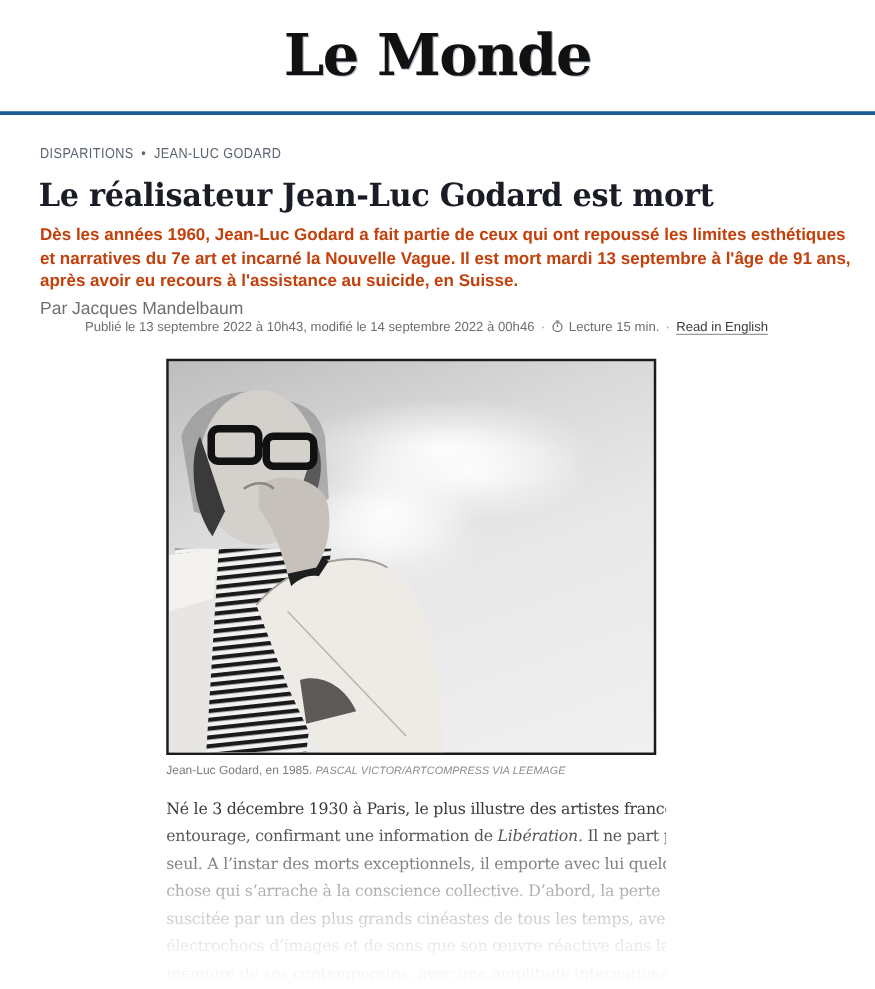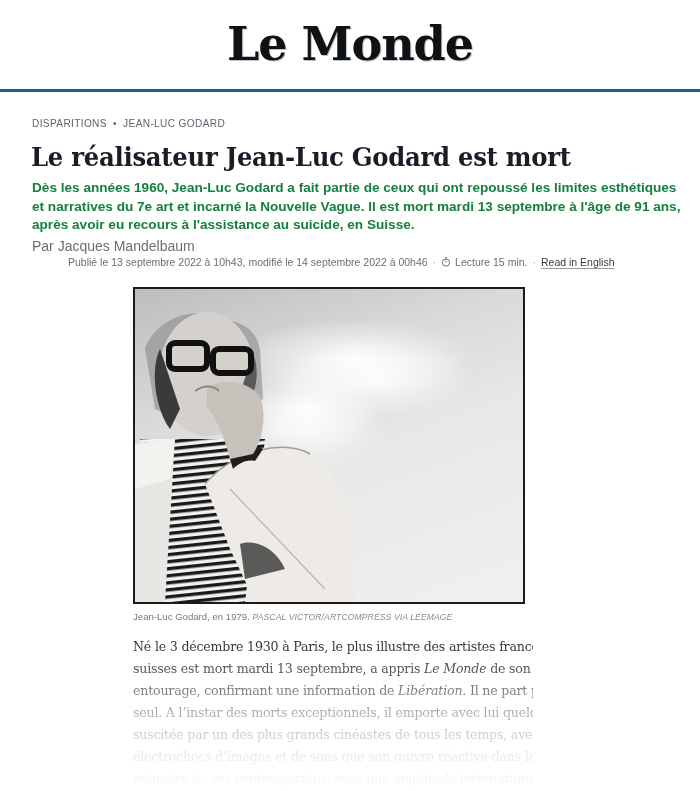--- a/index.html
+++ b/index.html
@@ -7,21 +7,21 @@
 
     .masthead { position: absolute; left: 0; top: 0; width: 700px; height: 89px; background: #fff; }
     .logo { position: absolute; left: 0; width: 700px; top: 14px; text-align: center; font-family: "DejaVu Serif", serif; font-weight: bold; font-size: 46px; letter-spacing: -1px; color: #111; line-height: 60px; text-shadow: 1px 1px 0 #b9c3cf; }
     .masthead-rule { position: absolute; left: 0; top: 89px; width: 700px; height: 3px; background: #1d5b94; }
 
     .kicker { position: absolute; left: 32px; top: 117px; font-family: "Liberation Sans", sans-serif; font-size: 11.5px; letter-spacing: 0.4px; color: #5b6470; text-transform: uppercase; transform: scaleX(0.88); transform-origin: left center; white-space: nowrap; }
     .kicker .sep { margin: 0 7px; }
 
     .title { position: absolute; left: 31px; top: 139px; font-family: "DejaVu Serif", serif; font-weight: bold; font-size: 25.5px; line-height: 36px; color: #1a1d26; letter-spacing: -0.3px; white-space: nowrap; transform: scaleX(0.955); transform-origin: left center; margin: 0; }
 
-    .standfirst { position: absolute; left: 32px; top: 179px; width: 660px; font-family: "Liberation Sans", sans-serif; font-weight: bold; font-size: 13.6px; line-height: 18.5px; color: #15803d; margin: 0; }
+    .standfirst { position: absolute; left: 32px; top: 179px; width: 660px; font-family: "Liberation Sans", sans-serif; font-weight: bold; font-size: 13.6px; line-height: 18.5px; color: #c2410c; margin: 0; }
 
     .byline { position: absolute; left: 32px; top: 238px; font-size: 14px; color: #6e6e6e; }
     .meta { position: absolute; left: 32px; top: 256px; font-size: 10.5px; color: #6e6e6e; white-space: nowrap; padding-left: 36px; }
     .meta .dot { margin: 0 5px; color: #9a9a9a; }
     .meta .timer { display: inline-block; width: 10px; height: 10px; vertical-align: -1px; margin-right: 4px; }
     .meta a { color: #3b3b3b; text-decoration: underline; text-decoration-color: #9a9a9a; text-underline-offset: 2px; }
 
     .photo { position: absolute; left: 133px; top: 287px; width: 388px; height: 313px; border: 2px solid #1b1b1b; overflow: hidden;
       background:
         radial-gradient(ellipse 140px 55px at 240px 90px, rgba(255,255,255,0.85), rgba(255,255,255,0) 70%),
@@ -103,25 +103,25 @@
     <path d="M95 170 C 105 160, 120 155, 128 160 L 120 172 C 110 170, 102 176, 98 180 Z" fill="#1e1e1e"></path>
 
     <path d="M72 100 C 85 88, 115 92, 125 108 C 132 125, 128 150, 118 165 L 95 170 C 90 150, 82 130, 72 118 Z" fill="#c6c1bb"></path>
     <path d="M60 102 C 68 96, 78 96, 84 102" fill="none" stroke="#8a857f" stroke-width="2"></path>
 
     <path d="M105 255 C 120 250, 140 258, 150 280 L 110 290 Z" fill="#2a2a2a" opacity="0.75"></path>
   </svg>
 </figure>
 
 <div class="caption">
-  <span>Jean-Luc Godard, en 1979.</span>
+  <span>Jean-Luc Godard, en 1985.</span>
   <span class="credit">PASCAL VICTOR/ARTCOMPRESS VIA LEEMAGE</span>
 </div>
 
 <div class="body-text">
   <span class="line">Né le 3 décembre 1930 à Paris, le plus illustre des artistes franco-</span>
-  <span class="line"><span>suisses est mort mardi 13 septembre, a appris </span><em>Le Monde</em><span> de son</span></span>
   <span class="line"><span>entourage, confirmant une information de </span><a style="font-style: italic;">Libération</a><span>. Il ne part pas</span></span>
   <span class="line">seul. A l’instar des morts exceptionnels, il emporte avec lui quelque</span>
+  <span class="line">chose qui s’arrache à la conscience collective. D’abord, la perte</span>
   <span class="line">suscitée par un des plus grands cinéastes de tous les temps, avec ces</span>
   <span class="line">électrochocs d’images et de sons que son œuvre réactive dans la</span>
   <span class="line">mémoire de ses contemporains, avec une amplitude internationale</span>
 </div>
 
 </body></html>

